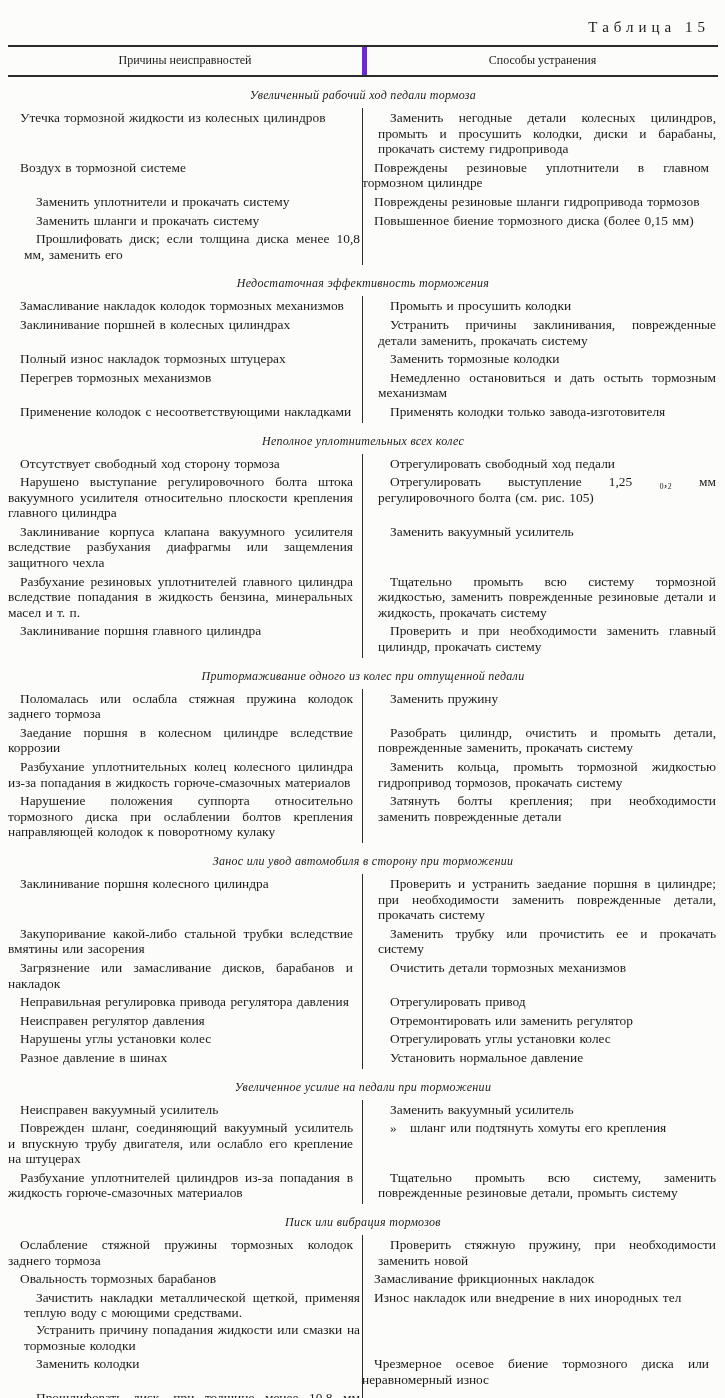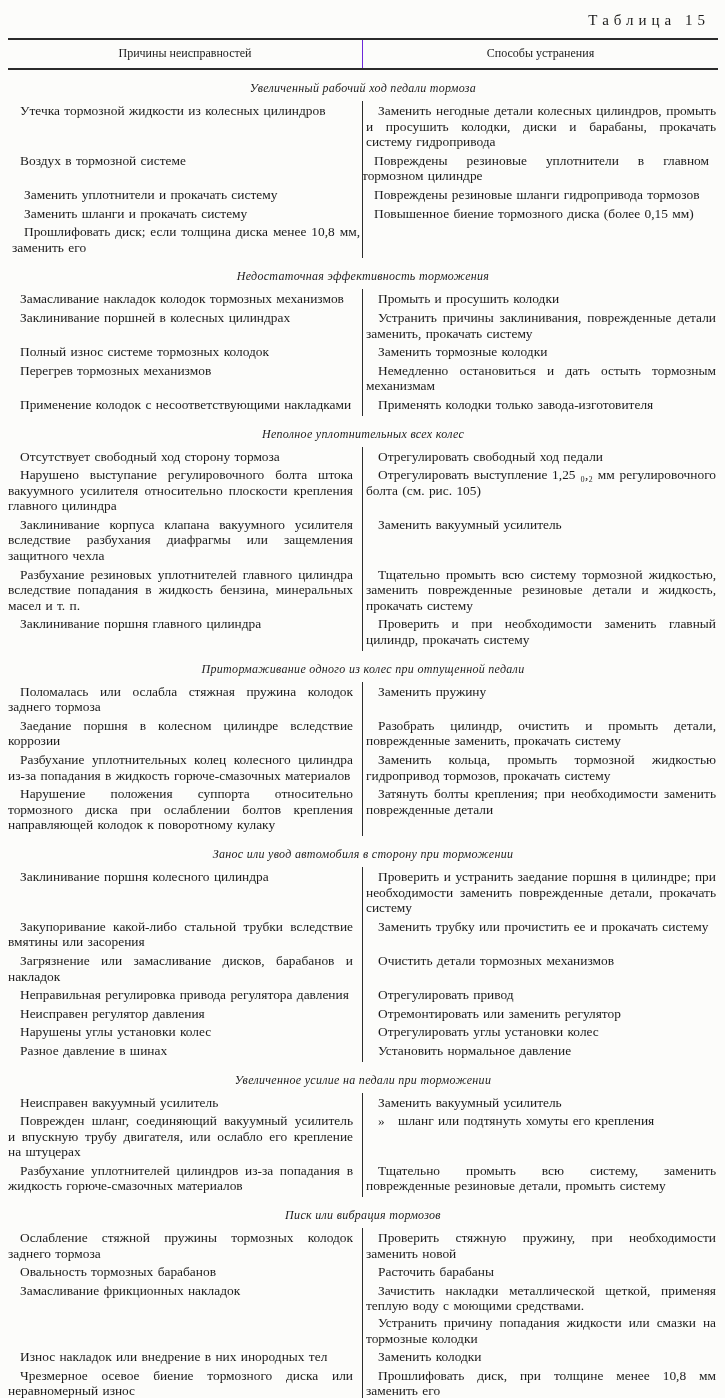--- a/index.html
+++ b/index.html
@@ -20,37 +20,37 @@
     width: 725px;
     height: 1398px;
     padding: 6px 7px 4px 8px;
     position: relative;
   }
   .page-title {
     text-align: right;
     font-size: 15px;
     letter-spacing: 5px;
     padding-right: 8px;
-    margin-top: 6px;
+    margin-top: 13px;
     white-space: nowrap;
   }
   .thead {
     display: grid;
     grid-template-columns: 354px 1fr;
     border-top: 2.5px solid #2b2b2b;
     border-bottom: 2.5px solid #2b2b2b;
     margin-top: 9px;
   }
   .thead .hcell {
     text-align: center;
     font-size: 12px;
     padding: 6px 4px 7px;
   }
   .thead .hcell + .hcell {
-    border-left: 1px solid #6d28d9;
+    border-left: 5px solid #6d28d9;
   }
   .sec-heading {
     text-align: center;
     font-style: italic;
     font-weight: normal;
     font-size: 12px;
     margin: 11px 0 7px;
     letter-spacing: 0.3px;
   }
   .sec-body {
@@ -65,21 +65,21 @@
     top: -2px;
     bottom: 0;
     width: 1px;
     background: #2b2b2b;
   }
   .cell {
     box-sizing: border-box;
     padding-bottom: 3px;
   }
   .cell-left  { padding-right: 9px; }
-  .cell-right { padding-left: 4px; padding-right: 2px; }
+  .cell-right { padding-left: 16px; padding-right: 2px; }
   .para {
     margin: 0;
     font-size: 13.4px;
     line-height: 15.6px;
     text-align: justify;
     text-indent: 12px;
     word-spacing: 1px;
   }
   .para + .para { margin-top: 1px; }
 </style>
@@ -138,21 +138,21 @@
           <div class="cell cell-right">
             <p class="para">Промыть и просушить колодки</p>
           </div>
           <div class="cell cell-left">
             <p class="para">Заклинивание поршней в колесных цилиндрах</p>
           </div>
           <div class="cell cell-right">
             <p class="para">Устранить причины заклинивания, поврежденные детали заменить, прокачать систему</p>
           </div>
           <div class="cell cell-left">
-            <p class="para">Полный износ системе тормозных колодок</p>
+            <p class="para">Полный износ накладок тормозных штуцерах</p>
           </div>
           <div class="cell cell-right">
             <p class="para">Заменить тормозные колодки</p>
           </div>
           <div class="cell cell-left">
             <p class="para">Перегрев тормозных механизмов</p>
           </div>
           <div class="cell cell-right">
             <p class="para">Немедленно остановиться и дать остыть тормозным механизмам</p>
           </div>
@@ -307,23 +307,20 @@
     <h3 class="sec-heading">Писк или вибрация тормозов</h3>
     <div class="sec-body">
           <div class="cell cell-left">
             <p class="para">Ослабление стяжной пружины тормозных колодок заднего тормоза</p>
           </div>
           <div class="cell cell-right">
             <p class="para">Проверить стяжную пружину, при необходимости заменить новой</p>
           </div>
           <div class="cell cell-left">
             <p class="para">Овальность тормозных барабанов</p>
-          </div>
-          <div class="cell cell-right">
-            <p class="para">Расточить барабаны</p>
           </div>
           <div class="cell cell-left">
             <p class="para">Замасливание фрикционных накладок</p>
           </div>
           <div class="cell cell-right">
             <p class="para">Зачистить накладки металлической щеткой, применяя теплую воду с моющими средствами.</p>
             <p class="para">Устранить причину попадания жидкости или смазки на тормозные колодки</p>
           </div>
           <div class="cell cell-left">
             <p class="para">Износ накладок или внедрение в них инородных тел</p>

